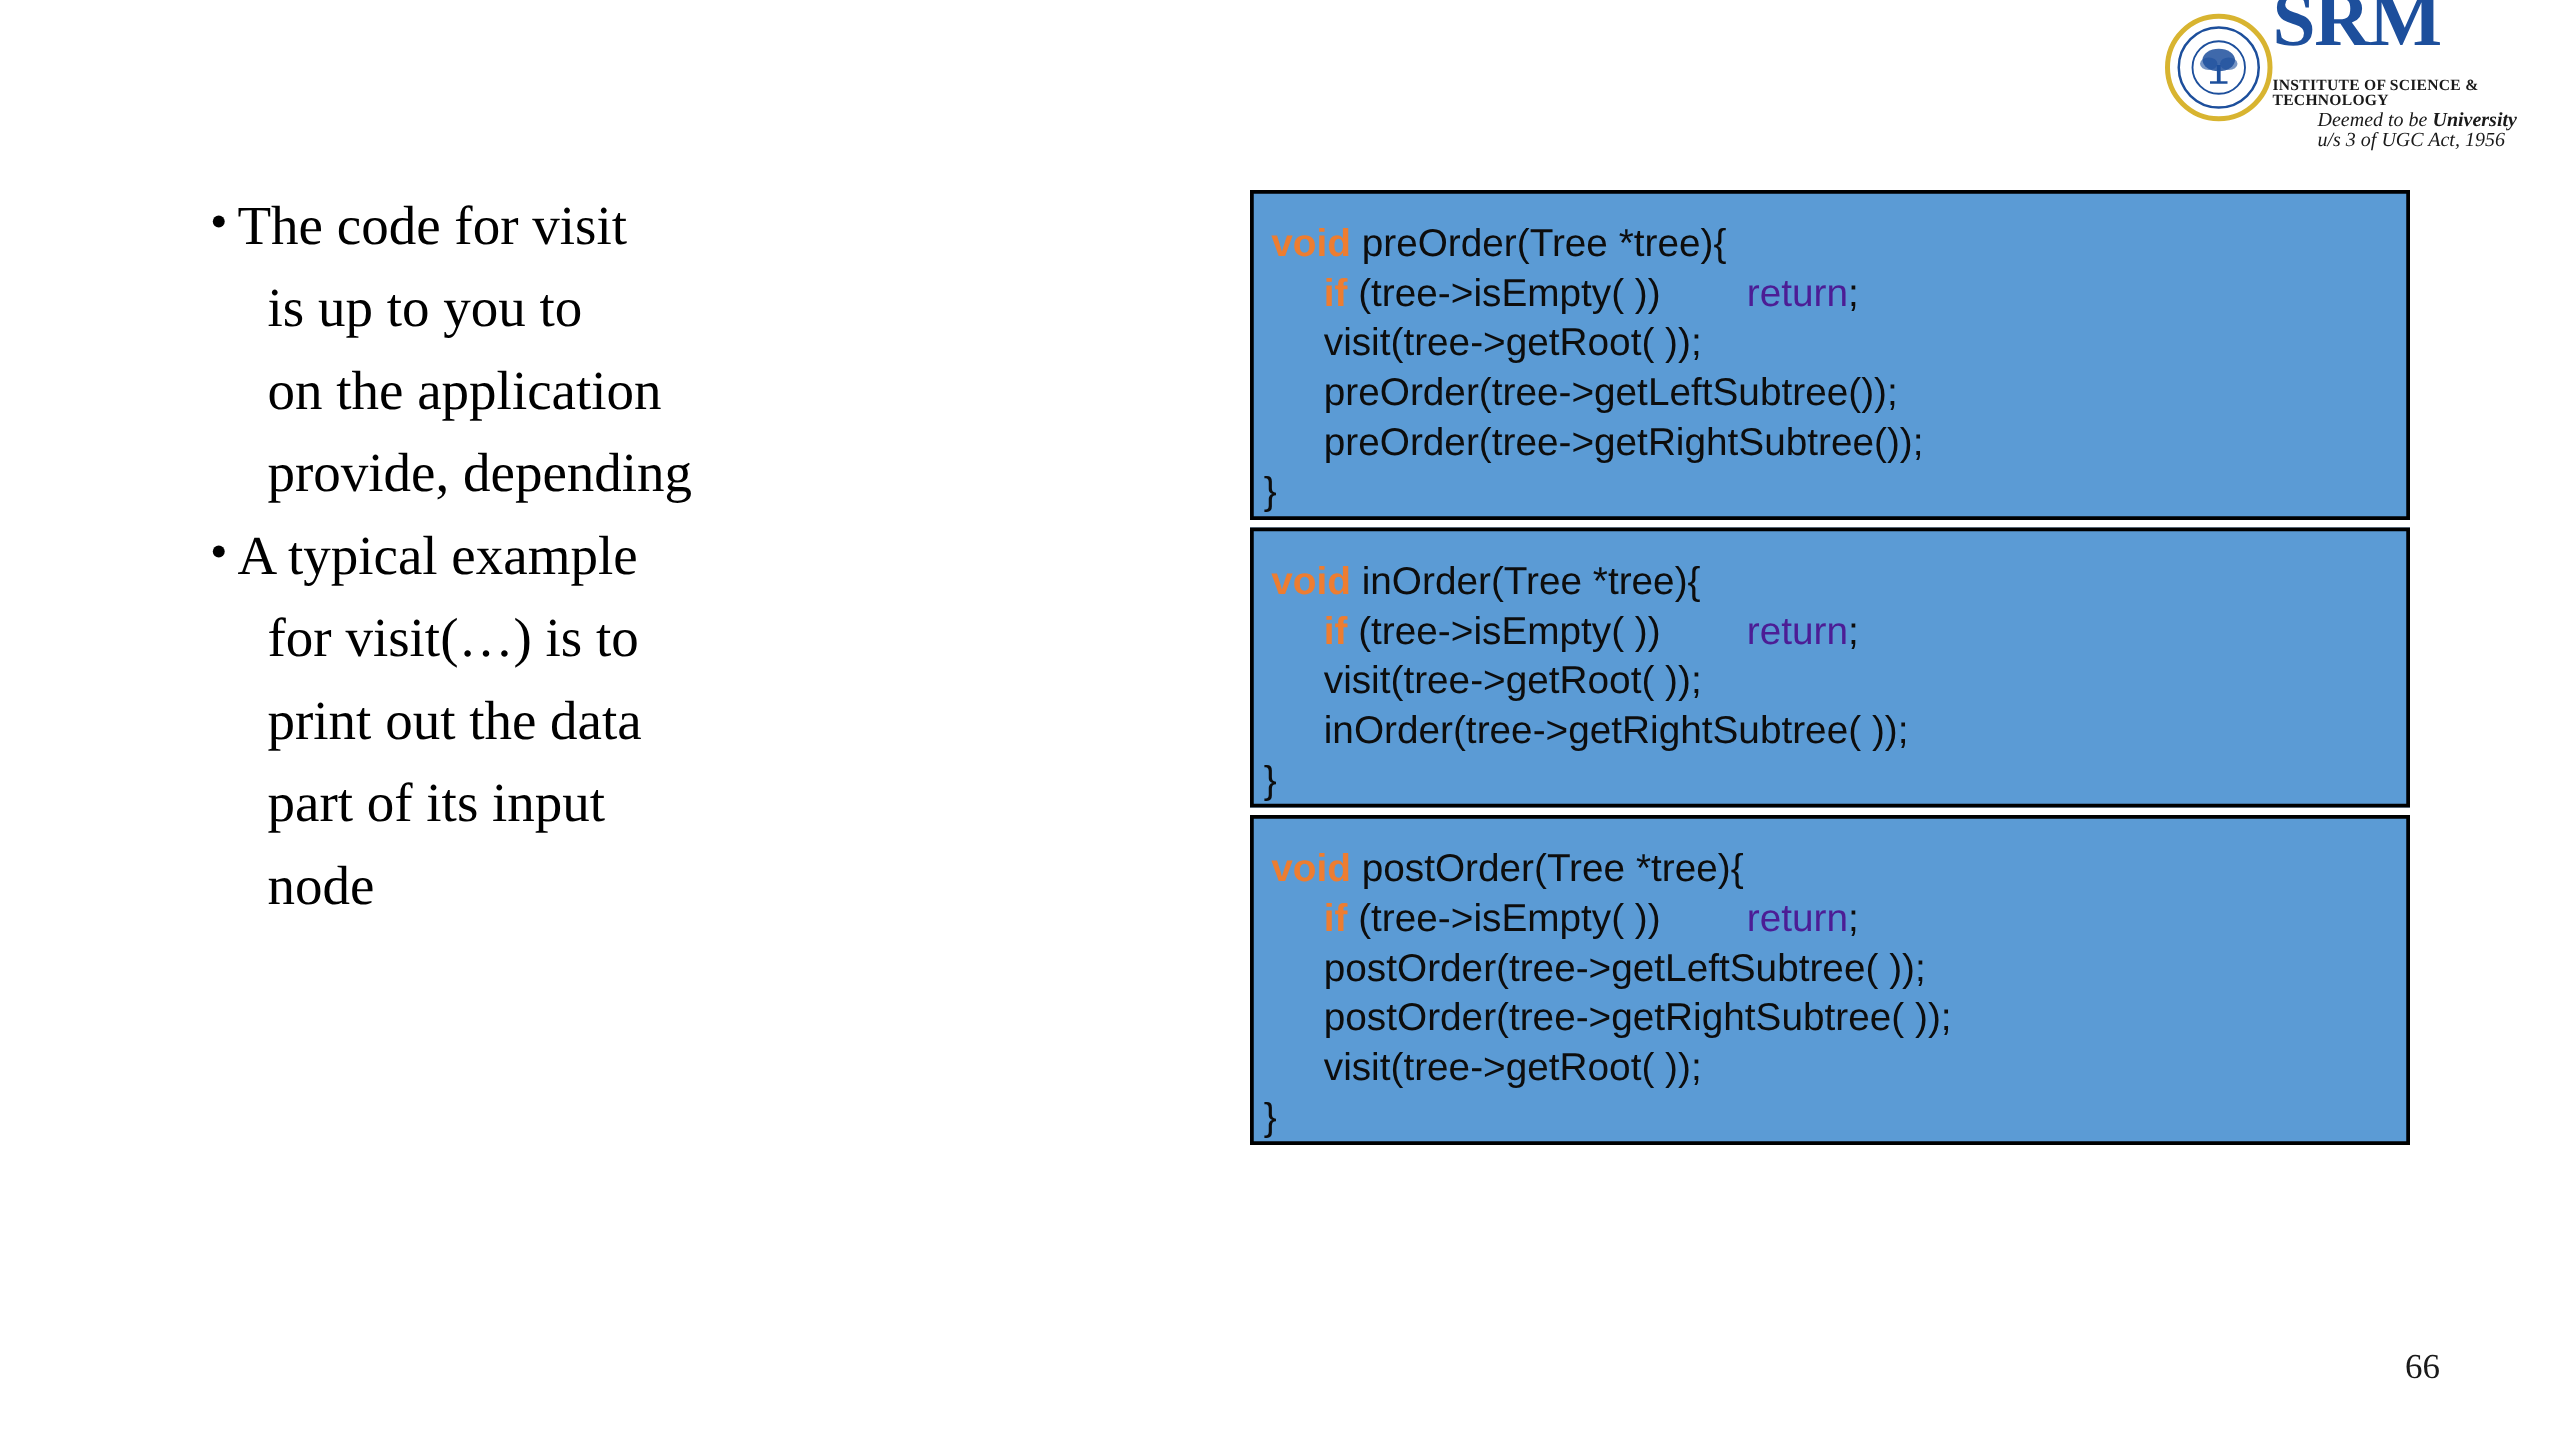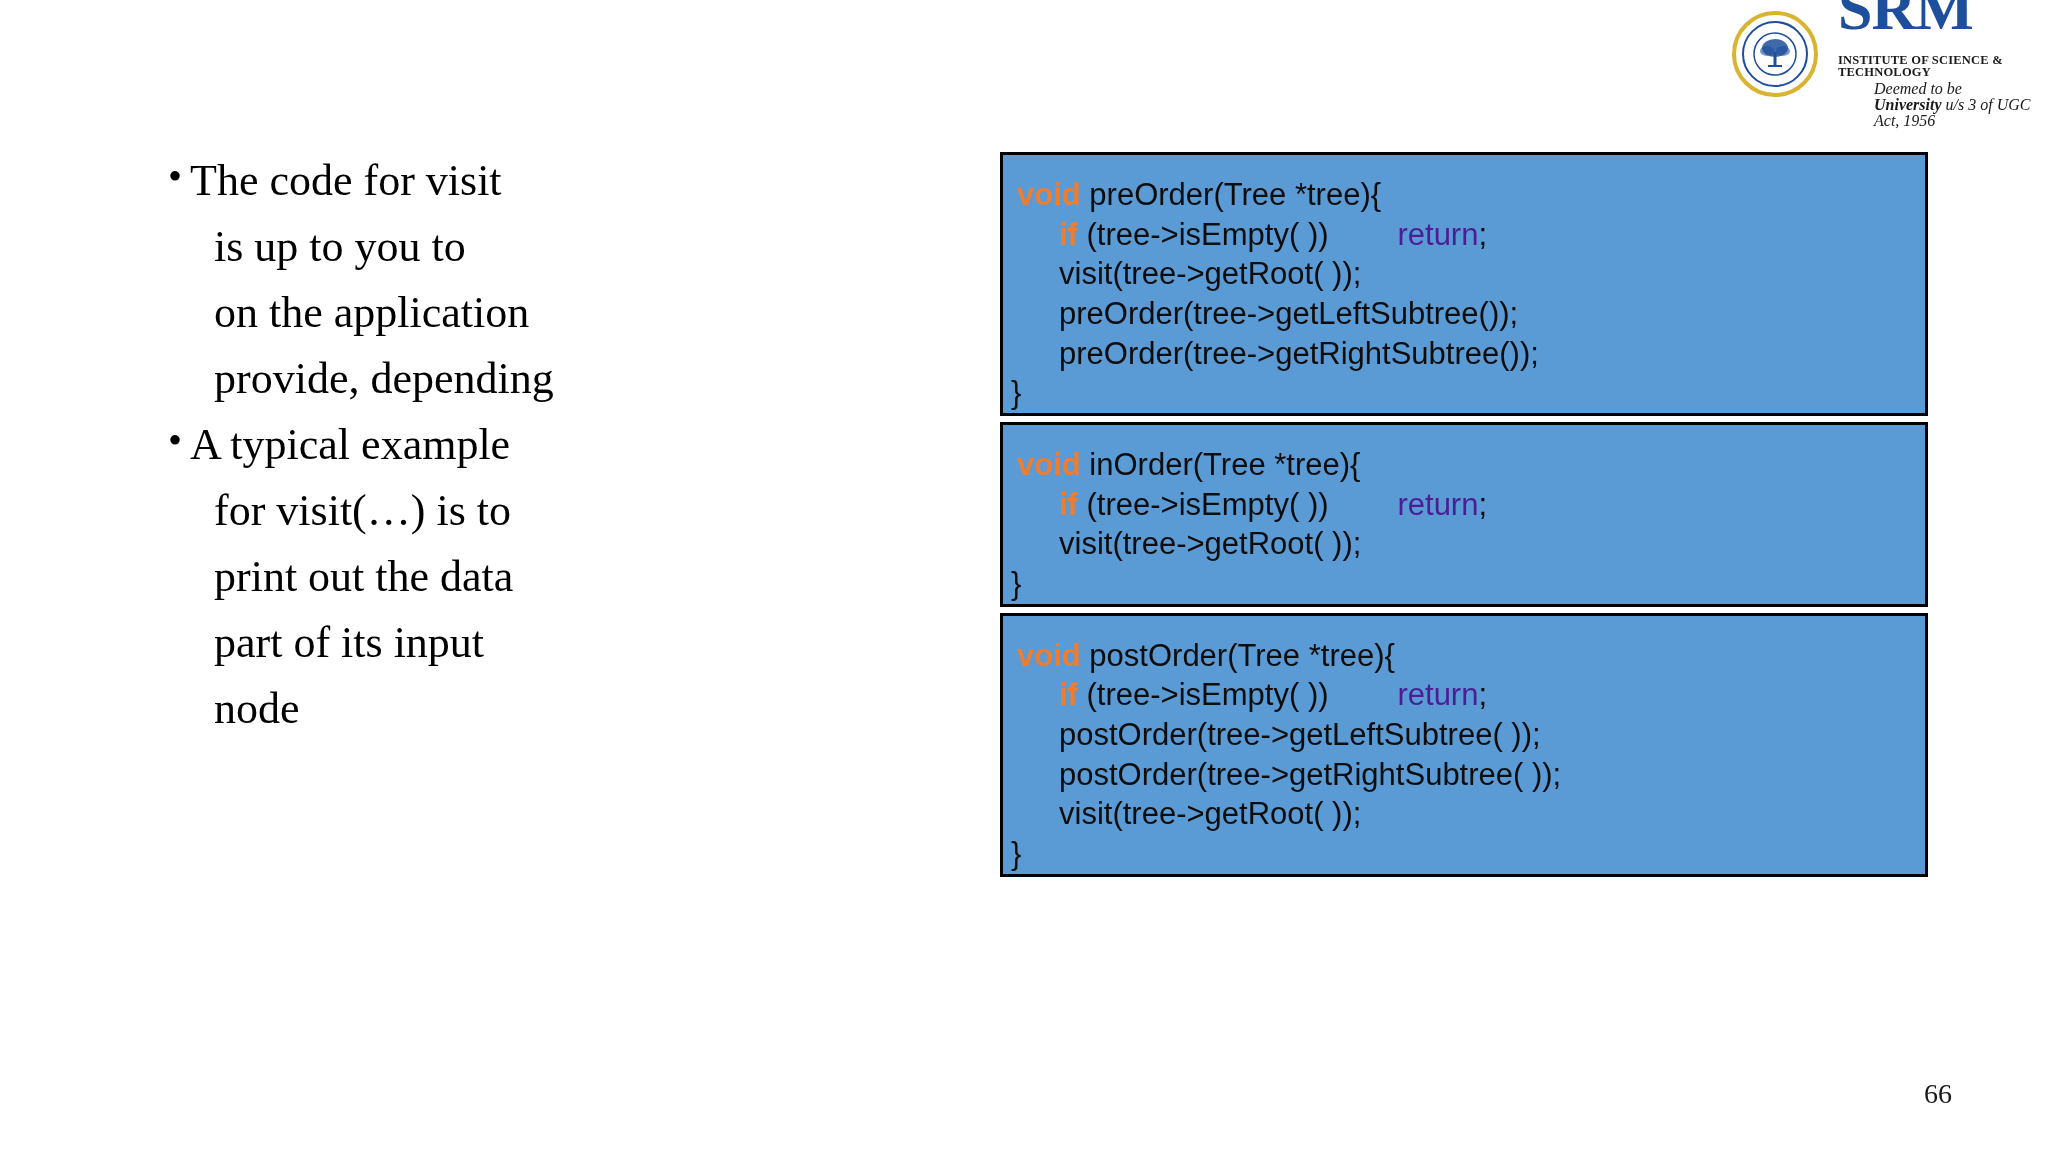--- a/index.html
+++ b/index.html
@@ -9,21 +9,21 @@
     font-family:"Liberation Serif", serif;
     overflow:hidden;
     position:relative;
   }
   .slide{position:absolute;inset:0;}
 
   
   .logo{
     position:absolute; top:8px; right:16px;
     width:300px; height:92px;
-    display:flex; align-items:center; gap:20px;
+    display:flex; align-items:center; gap:0;
   }
   .logo-seal{
     width:78px;height:78px;border-radius:50%;
     background:#ffffff;
     border:4px solid #d8b430;
     box-shadow:0 0 0 2px #ffffff inset;
     position:relative;flex:0 0 auto;
     display:flex;align-items:center;justify-content:center;
     overflow:hidden;
   }
@@ -159,20 +159,21 @@
         <div class="code-line" style="padding-left: 42px;"><span class="kw">if</span><span> (tree-&gt;isEmpty( ))        </span><span class="ret">return</span><span>;</span></div>
         <div class="code-line" style="padding-left: 42px;"><span>visit(tree-&gt;getRoot( ));</span></div>
         <div class="code-line" style="padding-left: 42px;"><span>preOrder(tree-&gt;getLeftSubtree());</span></div>
         <div class="code-line" style="padding-left: 42px;"><span>preOrder(tree-&gt;getRightSubtree());</span></div>
         <div class="code-line brace-out"><span>}</span></div>
       </div>
       <div class="code-block" style="background: rgb(91, 155, 213);">
         <div class="code-line"><span class="kw">void</span><span> inOrder(Tree *tree){</span></div>
         <div class="code-line" style="padding-left: 42px;"><span class="kw">if</span><span> (tree-&gt;isEmpty( ))        </span><span class="ret">return</span><span>;</span></div>
         <div class="code-line" style="padding-left: 42px;"><span>visit(tree-&gt;getRoot( ));</span></div>
+        <div class="code-line" style="padding-left: 42px;"><span>inOrder(tree-&gt;getRightSubtree( ));</span></div>
         <div class="code-line brace-out"><span>}</span></div>
       </div>
       <div class="code-block" style="background: rgb(91, 155, 213);">
         <div class="code-line"><span class="kw">void</span><span> postOrder(Tree *tree){</span></div>
         <div class="code-line" style="padding-left: 42px;"><span class="kw">if</span><span> (tree-&gt;isEmpty( ))        </span><span class="ret">return</span><span>;</span></div>
         <div class="code-line" style="padding-left: 42px;"><span>postOrder(tree-&gt;getLeftSubtree( ));</span></div>
         <div class="code-line" style="padding-left: 42px;"><span>postOrder(tree-&gt;getRightSubtree( ));</span></div>
         <div class="code-line" style="padding-left: 42px;"><span>visit(tree-&gt;getRoot( ));</span></div>
         <div class="code-line brace-out"><span>}</span></div>
       </div>

